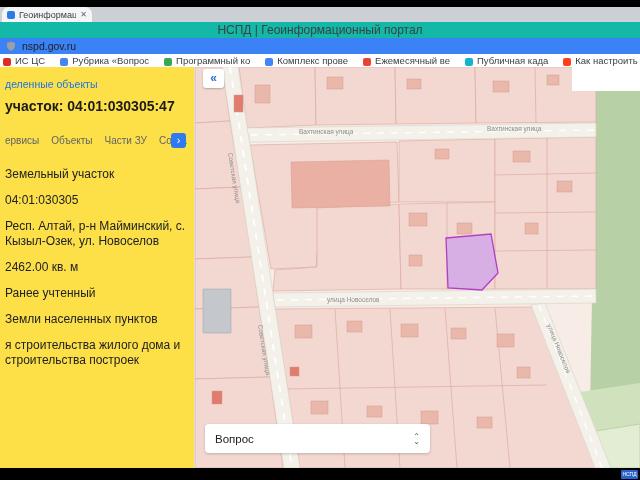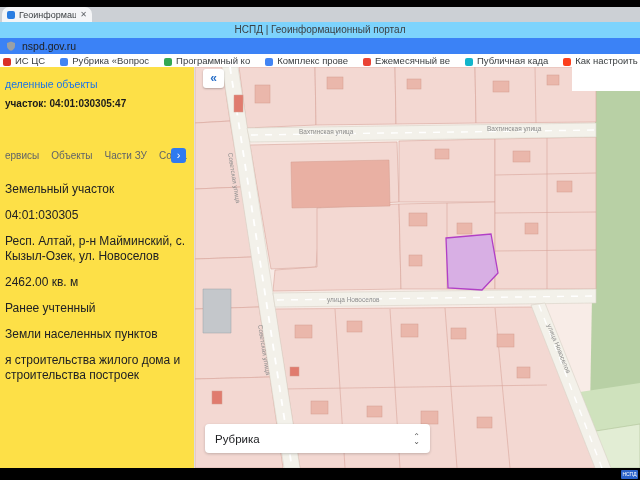--- a/index.html
+++ b/index.html
@@ -8,38 +8,38 @@
     background:#000;font-family:"Liberation Sans",sans-serif;
     -webkit-font-smoothing:antialiased;
   }
   
   .tabstrip{position:absolute;top:7px;left:0;right:0;height:15px;background:#ccd0d5;}
   .tab{position:absolute;left:2px;top:0;width:90px;height:15px;background:#f4f5f7;
        border-radius:7px 7px 0 0;display:flex;align-items:center;gap:4px;padding:0 5px;box-sizing:border-box;}
   .tab-favicon{width:8px;height:8px;border-radius:2px;background:#2a7de1;flex:none;}
   .tab-title{font-size:9px;color:#3c4043;white-space:nowrap;overflow:hidden;flex:1;}
   .tab-close{font-size:8px;color:#5f6368;flex:none;cursor:default;}
-  .titlebar{position:absolute;top:22px;left:0;right:0;height:16px;background:#7dd3fc;
-            text-align:center;font-size:10px;line-height:16px;color:#3c4043;}
+  .titlebar{position:absolute;top:22px;left:0;right:0;height:16px;background:#14b8a6;
+            text-align:center;font-size:12px;line-height:16px;color:#3c4043;}
   .addressbar{position:absolute;top:38px;left:0;right:0;height:16px;background:#3b82f6;
               display:flex;align-items:center;gap:6px;padding-left:6px;box-sizing:border-box;}
   .site-info{width:10px;height:10px;display:inline-flex;}
   .url{font-size:10.5px;color:#202124;}
   .bookmarksbar{position:absolute;top:54px;left:0;right:0;height:13px;background:#fff;
                 border-bottom:1px solid #e2e2e2;display:flex;align-items:center;gap:15px;
                 padding-left:3px;overflow:hidden;white-space:nowrap;}
   .bm{display:inline-flex;align-items:flex-end;gap:4px;}
   .bm-ic{width:8px;height:8px;border-radius:2px;flex:none;}
   .bm-label{font-size:9.5px;color:#3c4043;}
   
   .sidebar{position:absolute;top:67px;left:0;width:195px;height:401px;background:#fde047;
            border-right:1px solid #ddd;box-sizing:border-box;padding:0 8px 0 5px;overflow:hidden;}
   .back-link{margin-top:11px;font-size:10.5px;color:#1a73e8;}
-  .panel-title{margin-top:8px;font-size:10px;color:#1b1b1b;font-weight:bold;}
-  .side-tabs{margin-top:41px;display:flex;gap:12px;align-items:center;position:relative;
+  .panel-title{margin-top:8px;font-size:14px;color:#1b1b1b;font-weight:bold;}
+  .side-tabs{margin-top:21px;display:flex;gap:12px;align-items:center;position:relative;
              font-size:10px;color:#5f6368;padding-right:14px;}
   .side-tab{white-space:nowrap;}
   .tabs-more{position:absolute;right:0;top:-2px;width:15px;height:15px;background:#2f7af0;
              border-radius:3px;color:#fff;font-size:11px;line-height:14px;text-align:center;}
   .fields{margin-top:15px;}
   .field{padding:5.5px 0;font-size:12px;color:#202124;line-height:1.25;}
   
   .map{position:absolute;top:67px;left:195px;width:445px;height:401px;background:#f8ece7;overflow:hidden;}
   .map svg{position:absolute;top:0;left:0;}
   .collapse-btn{position:absolute;top:2px;left:8px;width:21px;height:19px;background:#fff;
@@ -215,21 +215,21 @@
       <text class="svg-label" transform="translate(33,86) rotate(81)">Советская улица</text>
       <text class="svg-label" transform="translate(63,258) rotate(81)">Советская улица</text>
       <text class="svg-label" x="132" y="235">улица Новоселов</text>
       <text class="svg-label" transform="translate(352,258) rotate(68)">улица Новоселов</text>
     </g>
   </svg>
 
   <div class="collapse-btn">«</div>
 
   <div class="legend">
-    <span class="legend-title">Рубрика</span>
+    <span class="legend-title">Вопрос</span>
     <span class="lg-ctrl">
       <span>⌃</span>
       <span>⌄</span>
     </span>
   </div>
 </div>
 
 <div class="badge">НСПД</div>
 
 </body></html>

